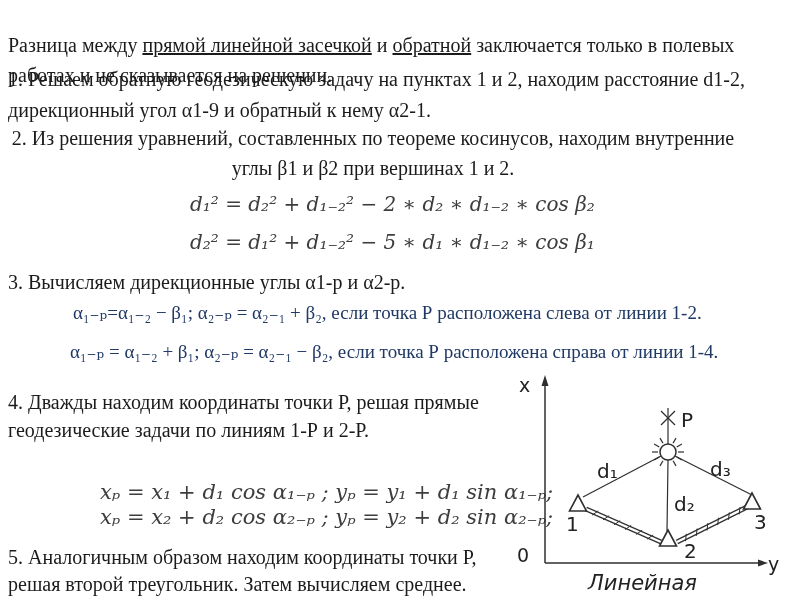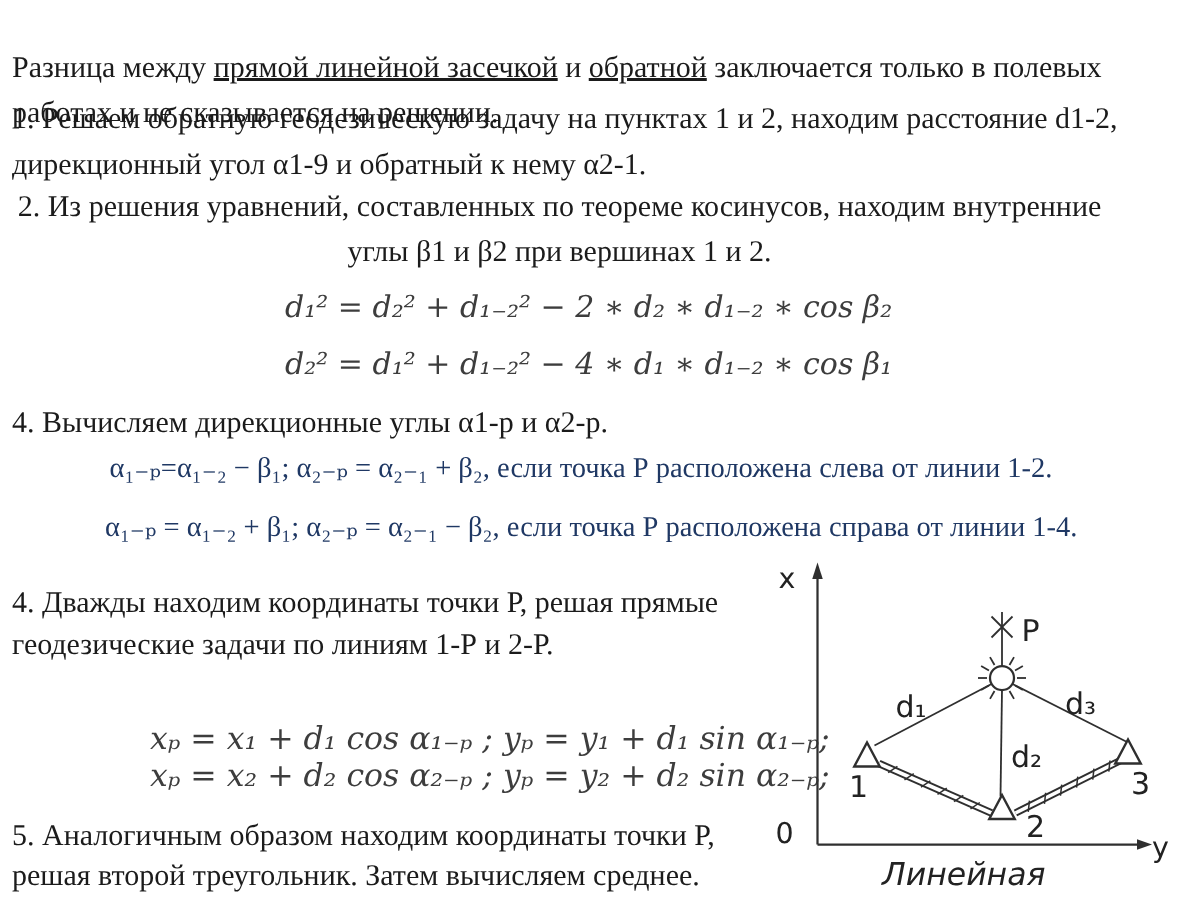--- a/index.html
+++ b/index.html
@@ -51,23 +51,23 @@
 </head>
 <body>
 
 <div id="intro" class="abs body-text"><span>Разница между </span><span class="underlined">прямой линейной засечкой</span><span> и </span><span class="underlined">обратной</span><span> заключается только в полевых работах и не сказывается  на решении.</span></div>
 
 <div id="step1" class="abs body-text">1. Решаем обратную геодезическую задачу на пунктах 1 и 2, находим расстояние d1-2, дирекционный угол α1-9 и обратный к нему α2-1.</div>
 
 <div id="step2" class="abs body-text">2. Из решения уравнений, составленных по теореме косинусов, находим внутренние углы β1 и β2 при вершинах 1 и 2.</div>
 
 <div id="cos1" class="abs math">d₁² = d₂² + d₁₋₂² − 2 ∗ d₂ ∗ d₁₋₂ ∗ cos β₂</div>
-<div id="cos2" class="abs math">d₂² = d₁² + d₁₋₂² − 4 ∗ d₁ ∗ d₁₋₂ ∗ cos β₁</div>
+<div id="cos2" class="abs math">d₂² = d₁² + d₁₋₂² − 5 ∗ d₁ ∗ d₁₋₂ ∗ cos β₁</div>
 
-<div id="step3" class="abs body-text">4. Вычисляем дирекционные углы α1-р и α2-р.</div>
+<div id="step3" class="abs body-text">3. Вычисляем дирекционные углы α1-р и α2-р.</div>
 
 <div id="dir-left" class="abs blue-line">α₁₋ₚ=α₁₋₂ − β₁; α₂₋ₚ = α₂₋₁ + β₂, если точка Р расположена слева от линии 1-2.</div>
 <div id="dir-right" class="abs blue-line">α₁₋ₚ = α₁₋₂ + β₁; α₂₋ₚ = α₂₋₁ − β₂, если точка Р расположена справа от линии 1-4.</div>
 
 <div id="step4" class="abs body-text">4. Дважды находим координаты точки Р, решая прямые геодезические задачи по линиям 1-Р и 2-Р.</div>
 
 <div id="fwd1" class="abs math math-big">xₚ = x₁ + d₁ cos α₁₋ₚ ; yₚ = y₁ + d₁ sin α₁₋ₚ;</div>
 <div id="fwd2" class="abs math math-big">xₚ = x₂ + d₂ cos α₂₋ₚ ; yₚ = y₂ + d₂ sin α₂₋ₚ;</div>
 
 <div id="step5" class="abs body-text">5. Аналогичным образом находим координаты точки Р, решая второй треугольник. Затем вычисляем среднее.</div>

